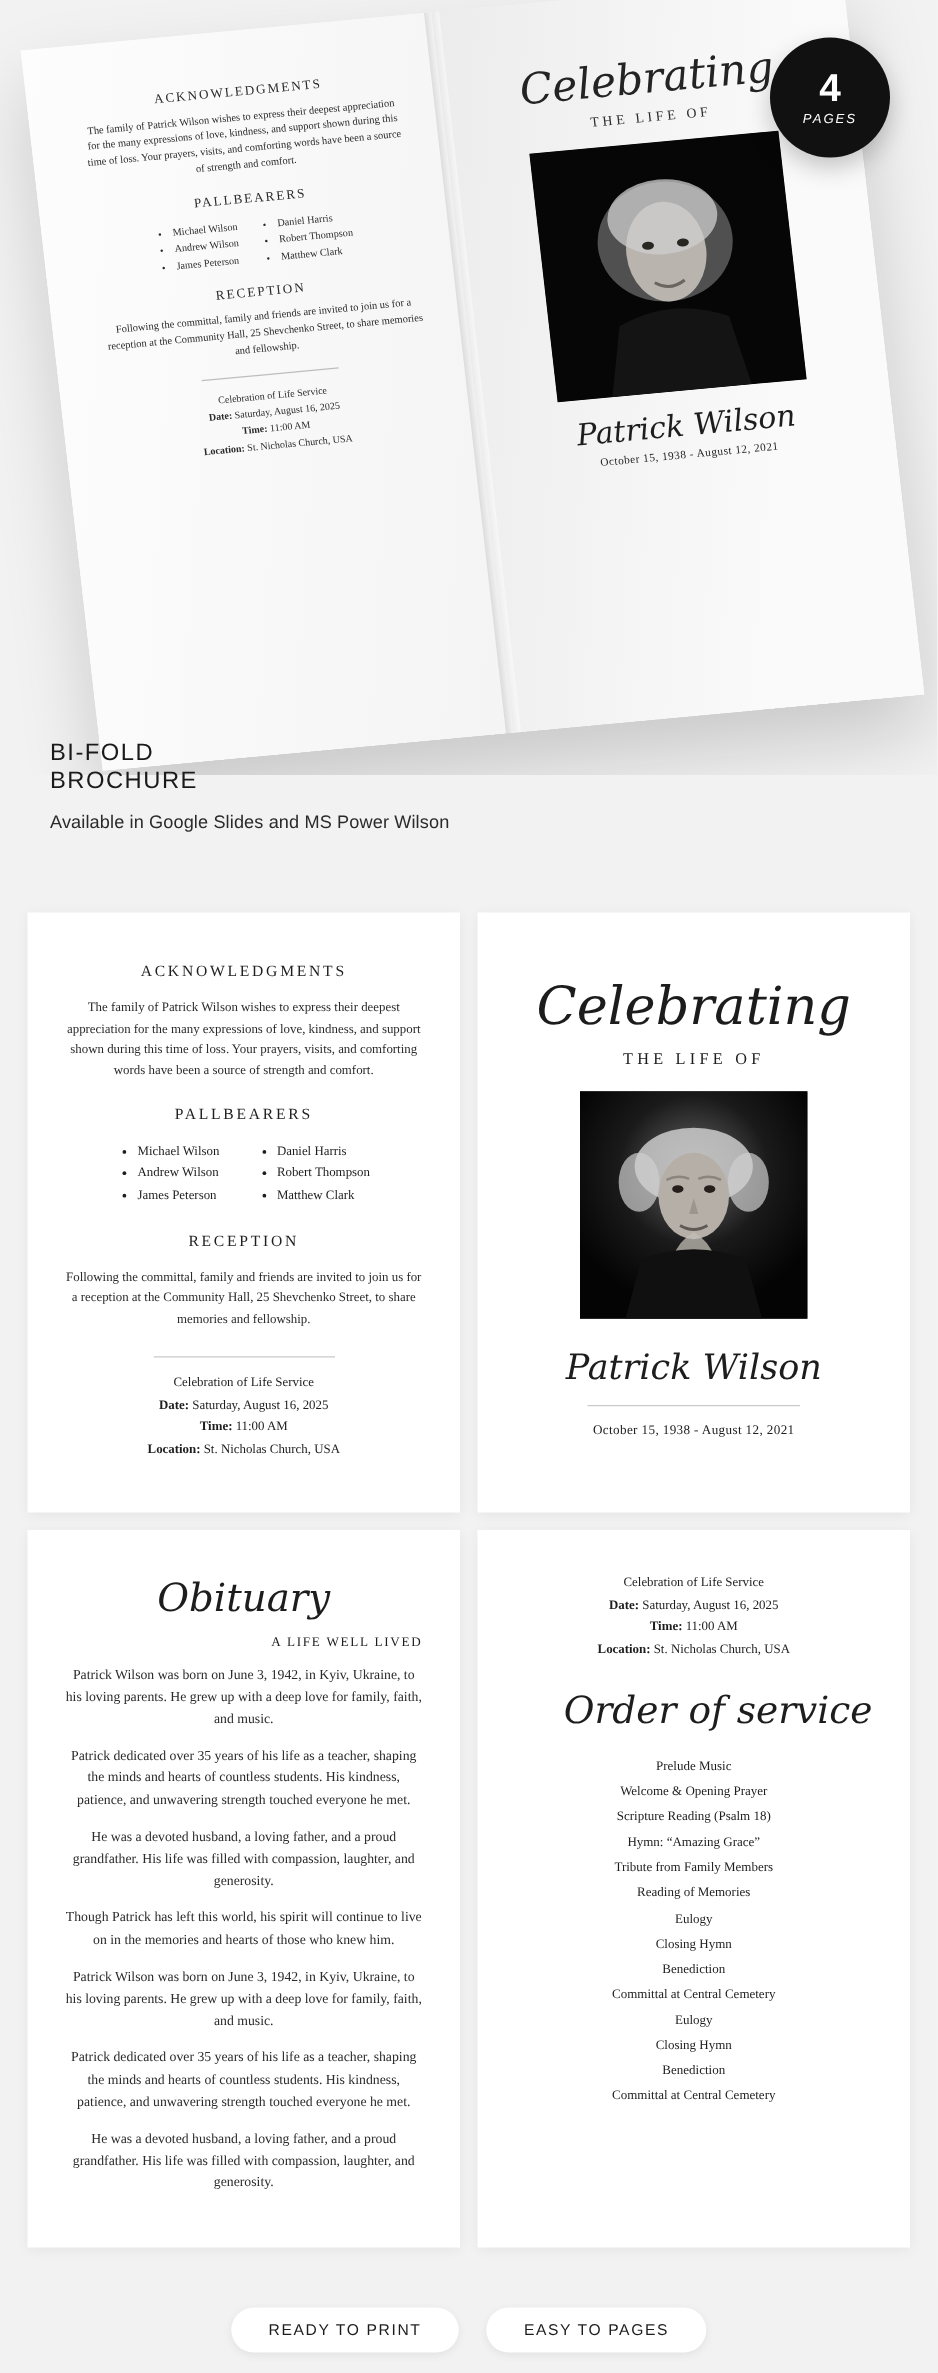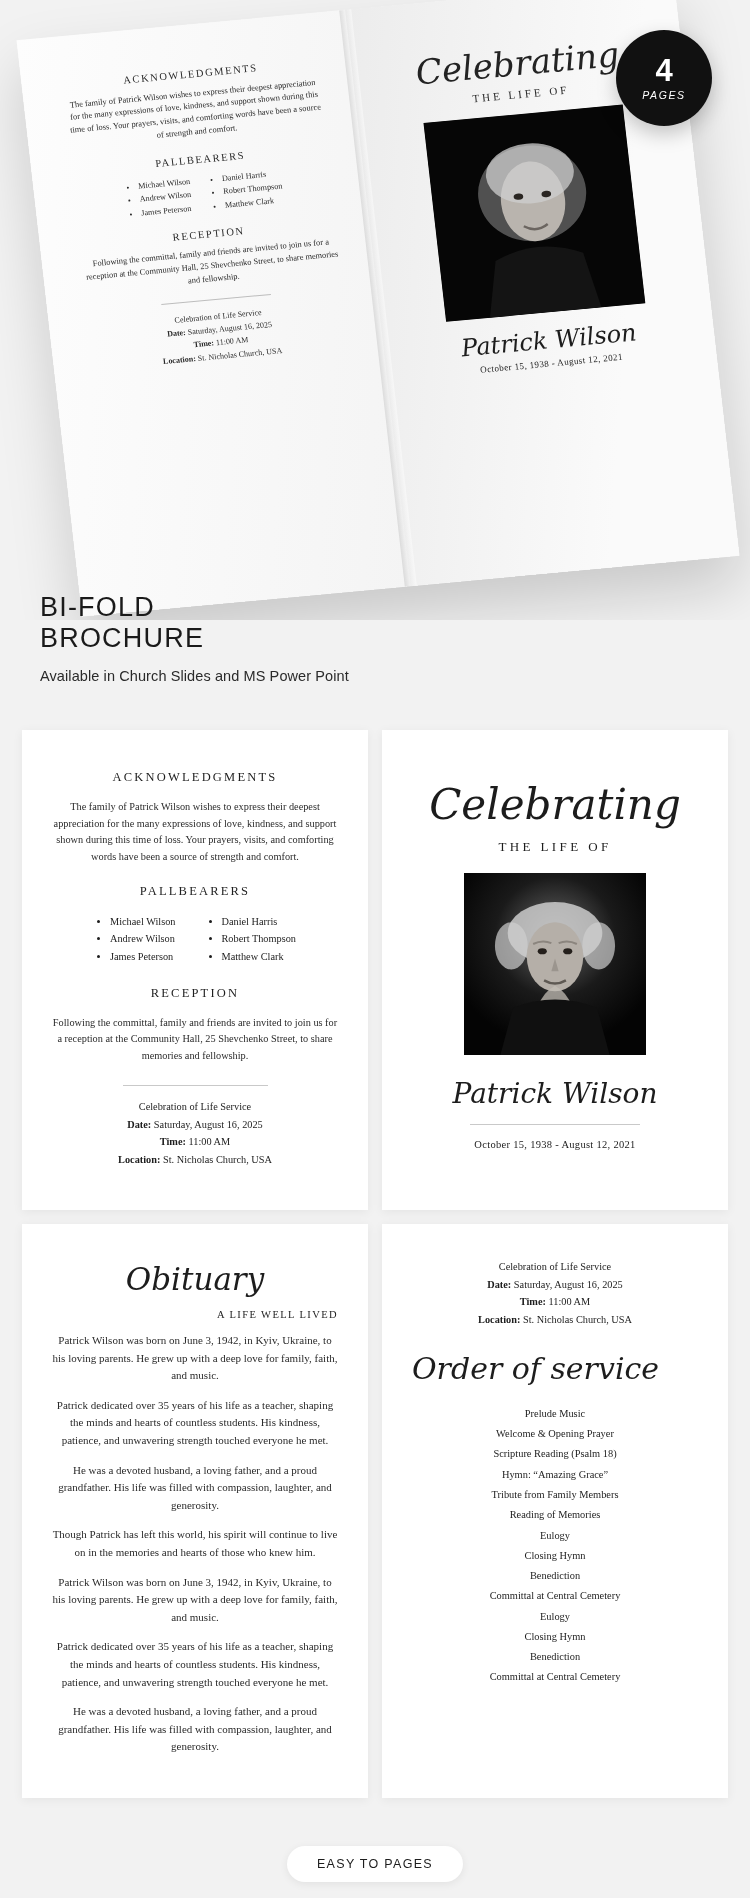--- a/index.html
+++ b/index.html
@@ -153,21 +153,21 @@
   .badge .lbl { font-size: 10.5px; letter-spacing: 1.6px; margin-top: 3px; font-style: italic; }
 
   .hero-caption {
     position: absolute;
     left: 40px;
     top: 592px;
     font-family: "Liberation Sans", sans-serif;
   }
   .hero-caption h1 {
     margin: 0;
-    font-size: 27px;
+    font-size: 19px;
     font-weight: 400;
     letter-spacing: 1.2px;
     line-height: 1.15;
     color: #1a1a1a;
     white-space: pre-line;
   }
   .hero-caption p {
     margin: 14px 0 0;
     font-size: 14.5px;
     color: #2a2a2a;
@@ -285,21 +285,21 @@
   }
 
   
   .oos-top {
     text-align: center;
     font-size: 10.3px;
     line-height: 1.72;
     margin-bottom: 22px;
   }
   .oos-title {
-    text-align: left;
+    text-align: right;
     font-size: 30px;
     margin: 4px 0 18px;
   }
   .oos-list {
     text-align: center;
     font-size: 10.4px;
     line-height: 1.95;
     list-style: none;
     margin: 0; padding: 0;
   }
@@ -390,21 +390,21 @@
     </div>
 
     <div class="badge">
       <div class="num">4</div>
       <div class="lbl">PAGES</div>
     </div>
 
     <div class="hero-caption">
       <h1>BI-FOLD
 BROCHURE</h1>
-      <p>Available in Church Slides and MS Power Point</p>
+      <p>Available in Google Slides and MS Power Wilson</p>
     </div>
   </div>
 
   <div class="grid">
 
     <div class="row">
 
       <div class="panel tall">
         <div class="p-h">ACKNOWLEDGMENTS</div>
         <p class="p-body">The family of Patrick Wilson wishes to express their deepest appreciation for the many expressions of love, kindness, and support shown during this time of loss. Your prayers, visits, and comforting words have been a source of strength and comfort.</p>
@@ -505,16 +505,17 @@
           <li>Closing Hymn</li>
           <li>Benediction</li>
           <li>Committal at Central Cemetery</li>
         </ul>
       </div>
     </div>
 
   </div>
 
   <div class="pills">
+    <div class="pill">READY TO PRINT</div>
     <div class="pill">EASY TO PAGES</div>
   </div>
 
 </div>
 
 </body></html>

